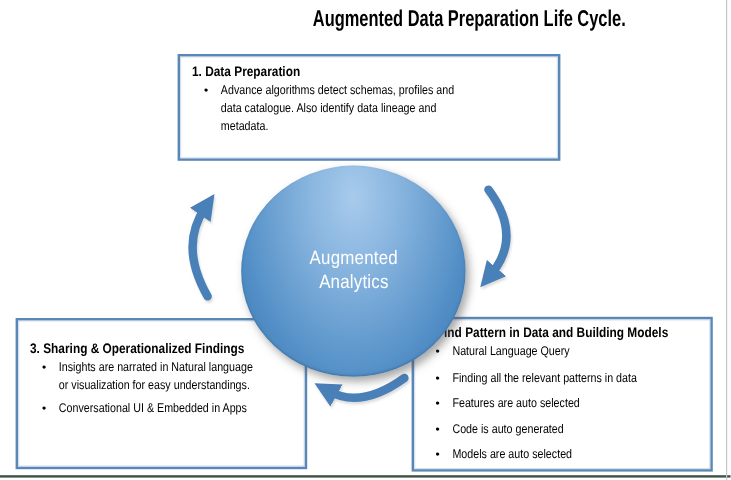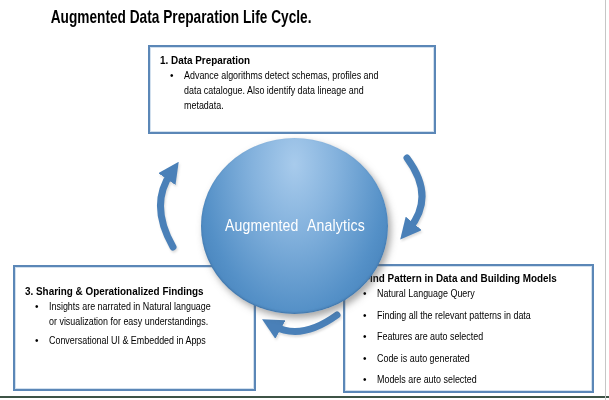--- a/index.html
+++ b/index.html
@@ -2,30 +2,30 @@
 <html><head>
 <meta charset="utf-8">
 <style>
   html,body{margin:0;padding:0;background:#ffffff;}
   .canvas{
     position:relative;width:609px;height:400px;background:#ffffff;overflow:hidden;
     font-family:"Liberation Sans","DejaVu Sans",sans-serif;color:#1a1a1a;
   }
   
   .title{
-    position:absolute;left:0;top:6px;width:572px;margin:0;text-align:left;
+    position:absolute;left:0;top:6px;width:572px;margin:0;text-align:right;
     font-size:19px;font-weight:bold;color:#000;
   }
   .title .squeeze{display:inline-block;transform:scaleX(0.72);transform-origin:50% 50%;white-space:nowrap;letter-spacing:0;}
   
   .box{
     position:absolute;background:#ffffff;border:2px solid #5b87b7;
     box-shadow:0 0 0 1px rgba(173,199,224,.55) inset;box-sizing:border-box;
   }
-  .box1{left:148px;top:45px;width:288px;height:89px;padding:5px 8px 0 10px;}
+  .box1{left:148px;top:45px;width:319px;height:89px;padding:5px 8px 0 10px;}
   .box2{left:343px;top:264px;width:251px;height:129px;padding:4px 6px 0 8px;}
   .box3{left:13px;top:265px;width:243px;height:126px;padding:16px 6px 0 10px;}
   .box-heading{
     font-size:11.5px;font-weight:bold;color:#000;white-space:nowrap;
     transform:scaleX(0.86);transform-origin:0 50%;margin:2px 0 2px 0;
   }
   .bullet-row{display:flex;align-items:flex-start;margin:0 0 4px 0;}
   .bullet-glyph{width:14px;min-width:14px;margin-left:10px;font-size:10px;line-height:15px;color:#000;}
   .bullet-text{
     font-size:10.5px;line-height:15px;color:#000;display:inline-block;
@@ -35,21 +35,21 @@
   .box3 .bullet-text{width:222px;}
   .box2 .bullet-row{margin-bottom:6.5px;}
   .box2 .bullet-text{white-space:nowrap;}
   
   .arrows{position:absolute;left:0;top:0;pointer-events:none;filter:drop-shadow(1px 2px 1px rgba(60,60,60,.18));}
   
   .circle{
     position:absolute;left:201px;top:138px;width:187px;height:176px;border-radius:50%;
     background:radial-gradient(ellipse at 50% 15%, #a8cbec 0%, #84b2dd 32%, #5490c7 70%, #3c78b2 100%);
     box-shadow:3px 4px 7px rgba(80,80,80,.5), inset 0 -1px 2px rgba(30,60,100,.35);
-    display:flex;flex-direction:row;align-items:center;justify-content:center;
+    display:flex;flex-direction:column;align-items:center;justify-content:center;
   }
   .circle-label{
     color:#ffffff;font-size:16px;line-height:20px;text-align:center;
     transform:scaleX(0.88);transform-origin:50% 50%;letter-spacing:.2px;
   }
   
   .bottom-line{position:absolute;left:0;top:396px;width:609px;height:2px;background:#3d5346;}
   .right-line{position:absolute;left:605px;top:0;width:1px;height:400px;background:#c6c6c6;}
 </style>
 </head>

